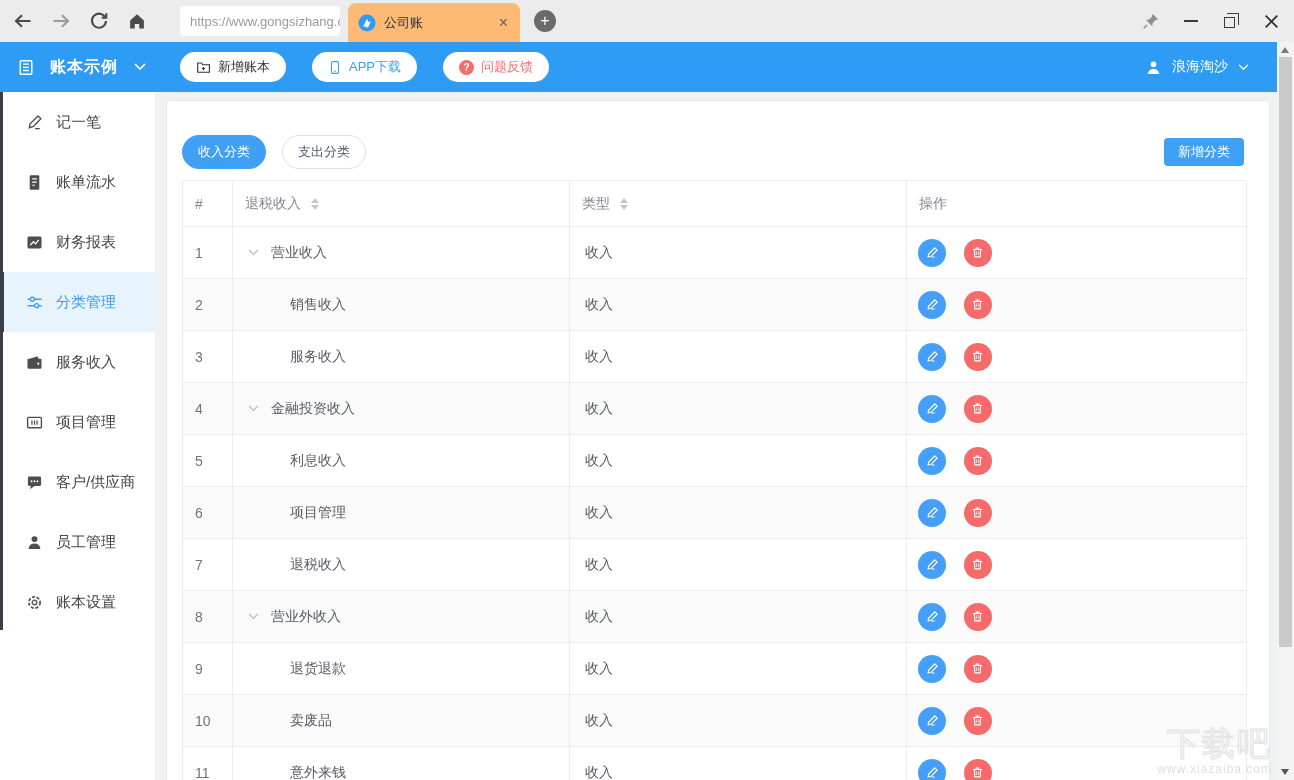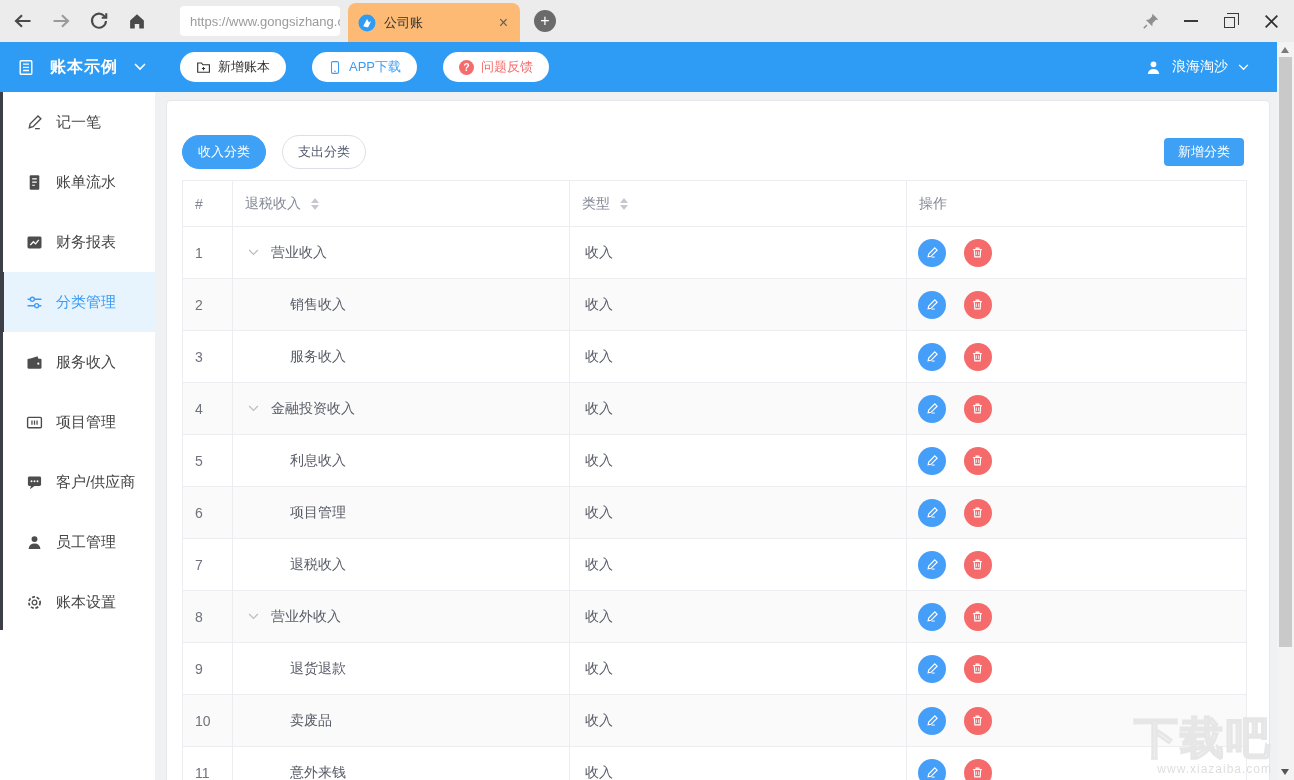--- a/index.html
+++ b/index.html
@@ -98,21 +98,21 @@
   
   .scrollbar { position:absolute; top:42px; right:0; width:17px; bottom:0; background:#f3f3f3; }
   .sb-up { position:absolute; top:5px; left:4px; width:0; height:0; border-left:4.5px solid transparent;
     border-right:4.5px solid transparent; border-bottom:6px solid #7a7a7a; }
   .sb-thumb { position:absolute; top:15px; left:2px; width:13px; height:590px; background:#c9c9c9; }
   .sb-dn { position:absolute; bottom:5px; left:4px; width:0; height:0; border-left:4.5px solid transparent;
     border-right:4.5px solid transparent; border-top:6px solid #555; }
 
   
   .watermark { position:absolute; right:22px; bottom:4px; text-align:right; pointer-events:none; }
-  .wm-title { font-size:44px; font-weight:bold; color:transparent;
+  .wm-title { font-size:33px; font-weight:normal; color:transparent;
     -webkit-text-stroke:1.5px #e6e6e6; letter-spacing:2px; line-height:1; }
   .wm-url { font-size:12px; color:#dedede; margin-top:2px; letter-spacing:1px; }
 </style>
 </head>
 <body>
 
 <div class="chrome">
   <span class="nav-ic">
     <svg width="20" height="20" viewBox="0 0 16 16">
         <path d="M14 8H2.8M7.2 3.4L2.4 8l4.8 4.6" stroke="#4a4a4a" stroke-width="1.7" fill="none"></path>

